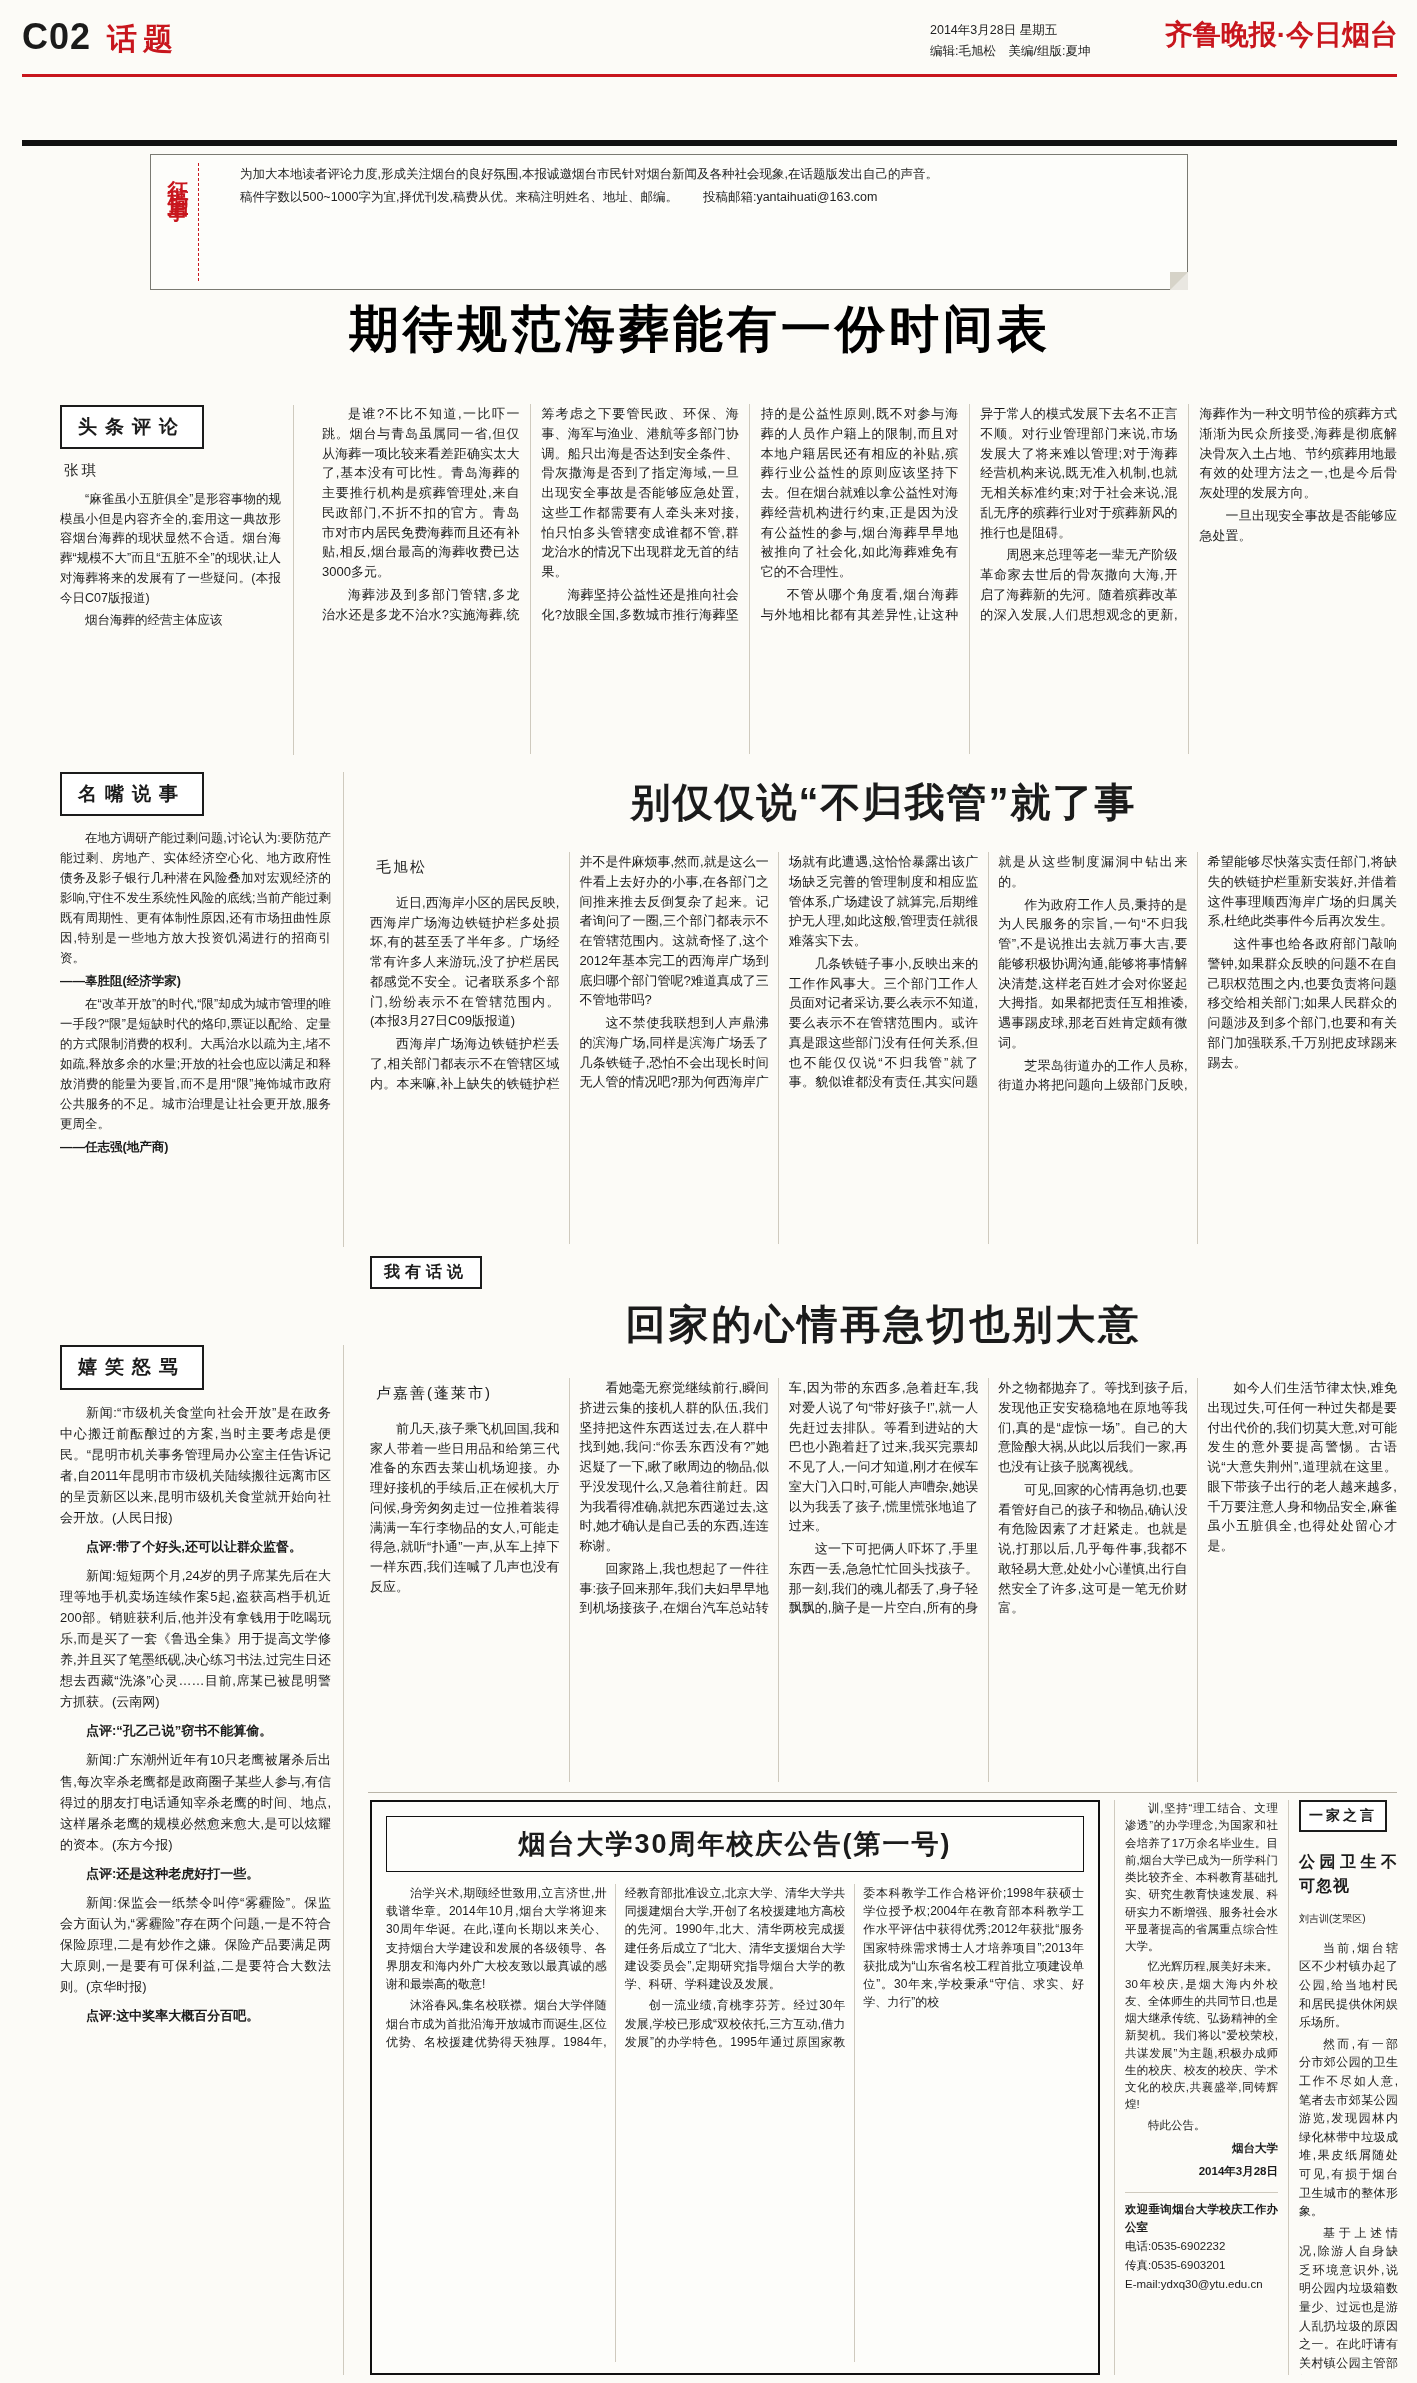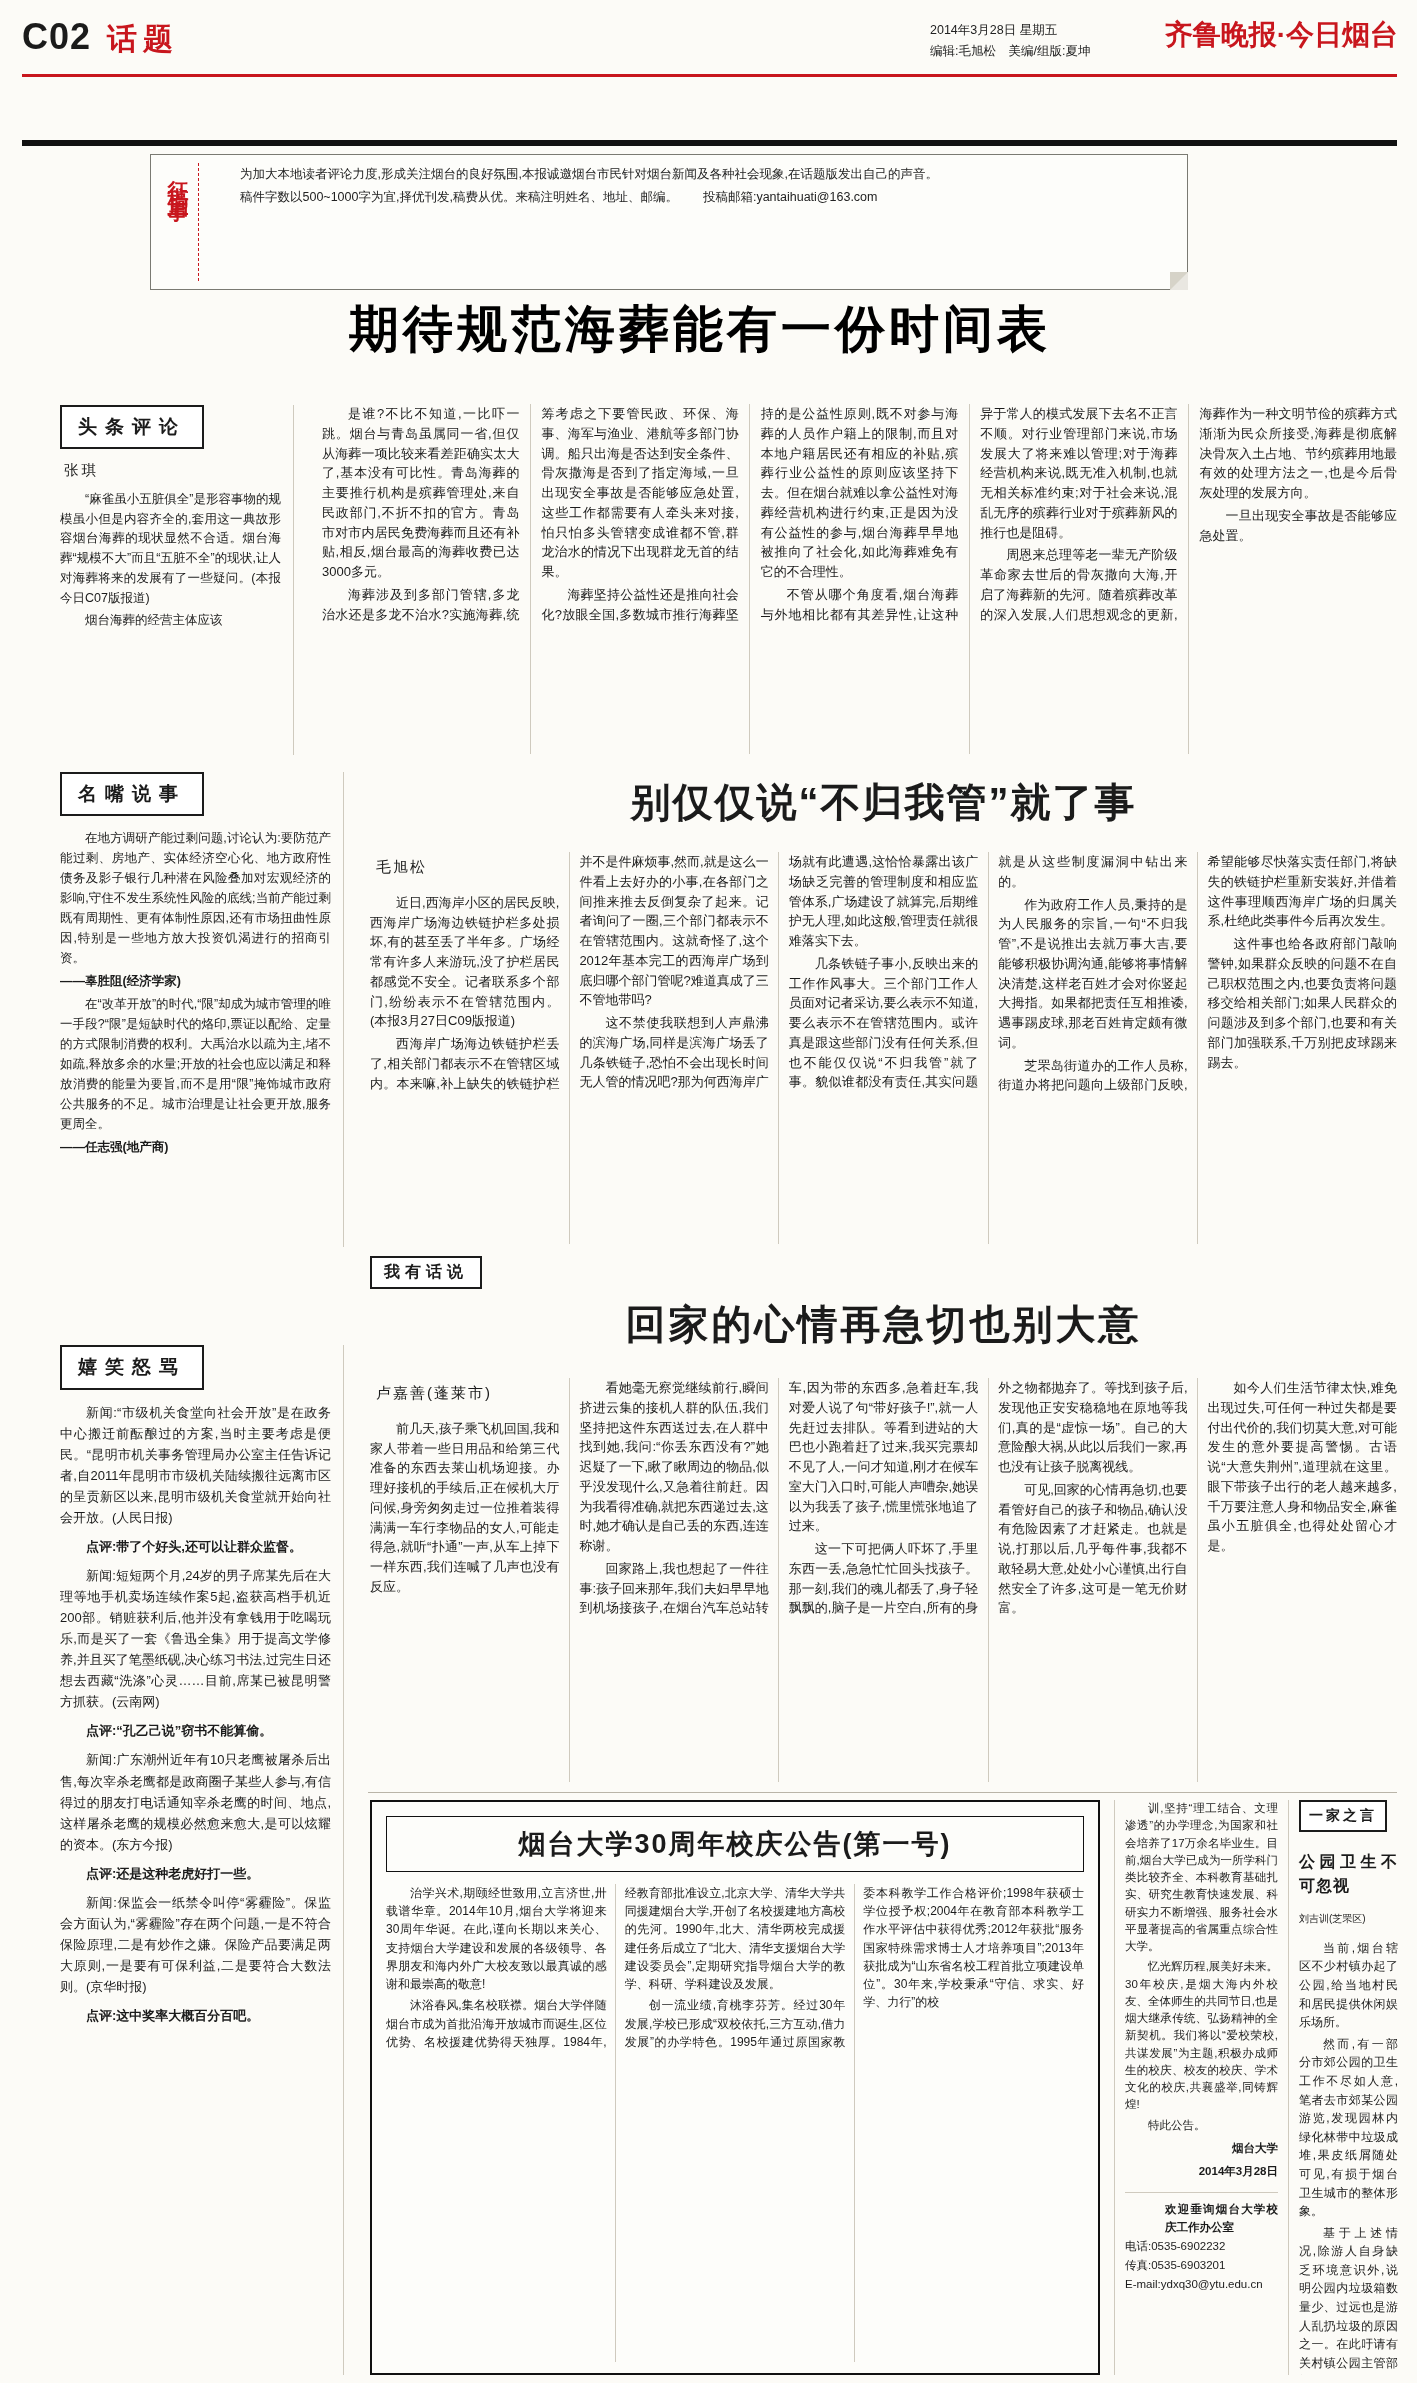--- a/index.html
+++ b/index.html
@@ -65,21 +65,21 @@
   .hr-mid { left:368px; top:1792px; width:1029px; height:1px; background:#b9b4a8; }
 
   
   .ann-box { left:370px; top:1800px; width:730px; height:575px; border:2px solid #111; background:#fdfdfa; padding:14px; }
   .ann-title { border:1.5px solid #111; text-align:center; font-size:27px; font-weight:900; letter-spacing:2px; padding:9px 0; margin-bottom:12px; }
   .ann-cols { height:478px; overflow:hidden; column-count:3; column-gap:18px; column-rule:1px solid #cfcabe; font-size:12px; line-height:1.52; }
   .ann-cont { left:1114px; top:1800px; width:164px; height:575px; overflow:hidden; padding-left:10px; border-left:1px solid #cfcabe; font-size:11.5px; line-height:1.5; }
   .ann-sign { text-indent:0; text-align:right; font-weight:bold; margin-top:6px; }
   .ann-contact { margin-top:12px; border-top:1px solid #cfcabe; padding-top:8px; }
   .ann-contact p { text-indent:0; margin-bottom:2px; }
-  .ann-contact .c-head { font-weight:bold;margin-left:40px; }
+  .ann-contact .c-head { font-weight:bold; }
 
   
   .one-voice { left:1288px; top:1800px; width:110px; height:575px; overflow:hidden; padding-left:10px; border-left:1px solid #cfcabe; font-size:12px; line-height:1.55; }
   .one-voice .label-box { font-size:14px; padding:3px 8px; letter-spacing:3px; margin-bottom:18px; }
   .ov-headline { text-indent:0; font-size:16px; font-weight:900; letter-spacing:1px; margin-bottom:12px; text-align:justify; }
   .ov-author { text-indent:0; font-size:10px; margin-bottom:12px; }
 </style>
 </head>
 <body>
 

